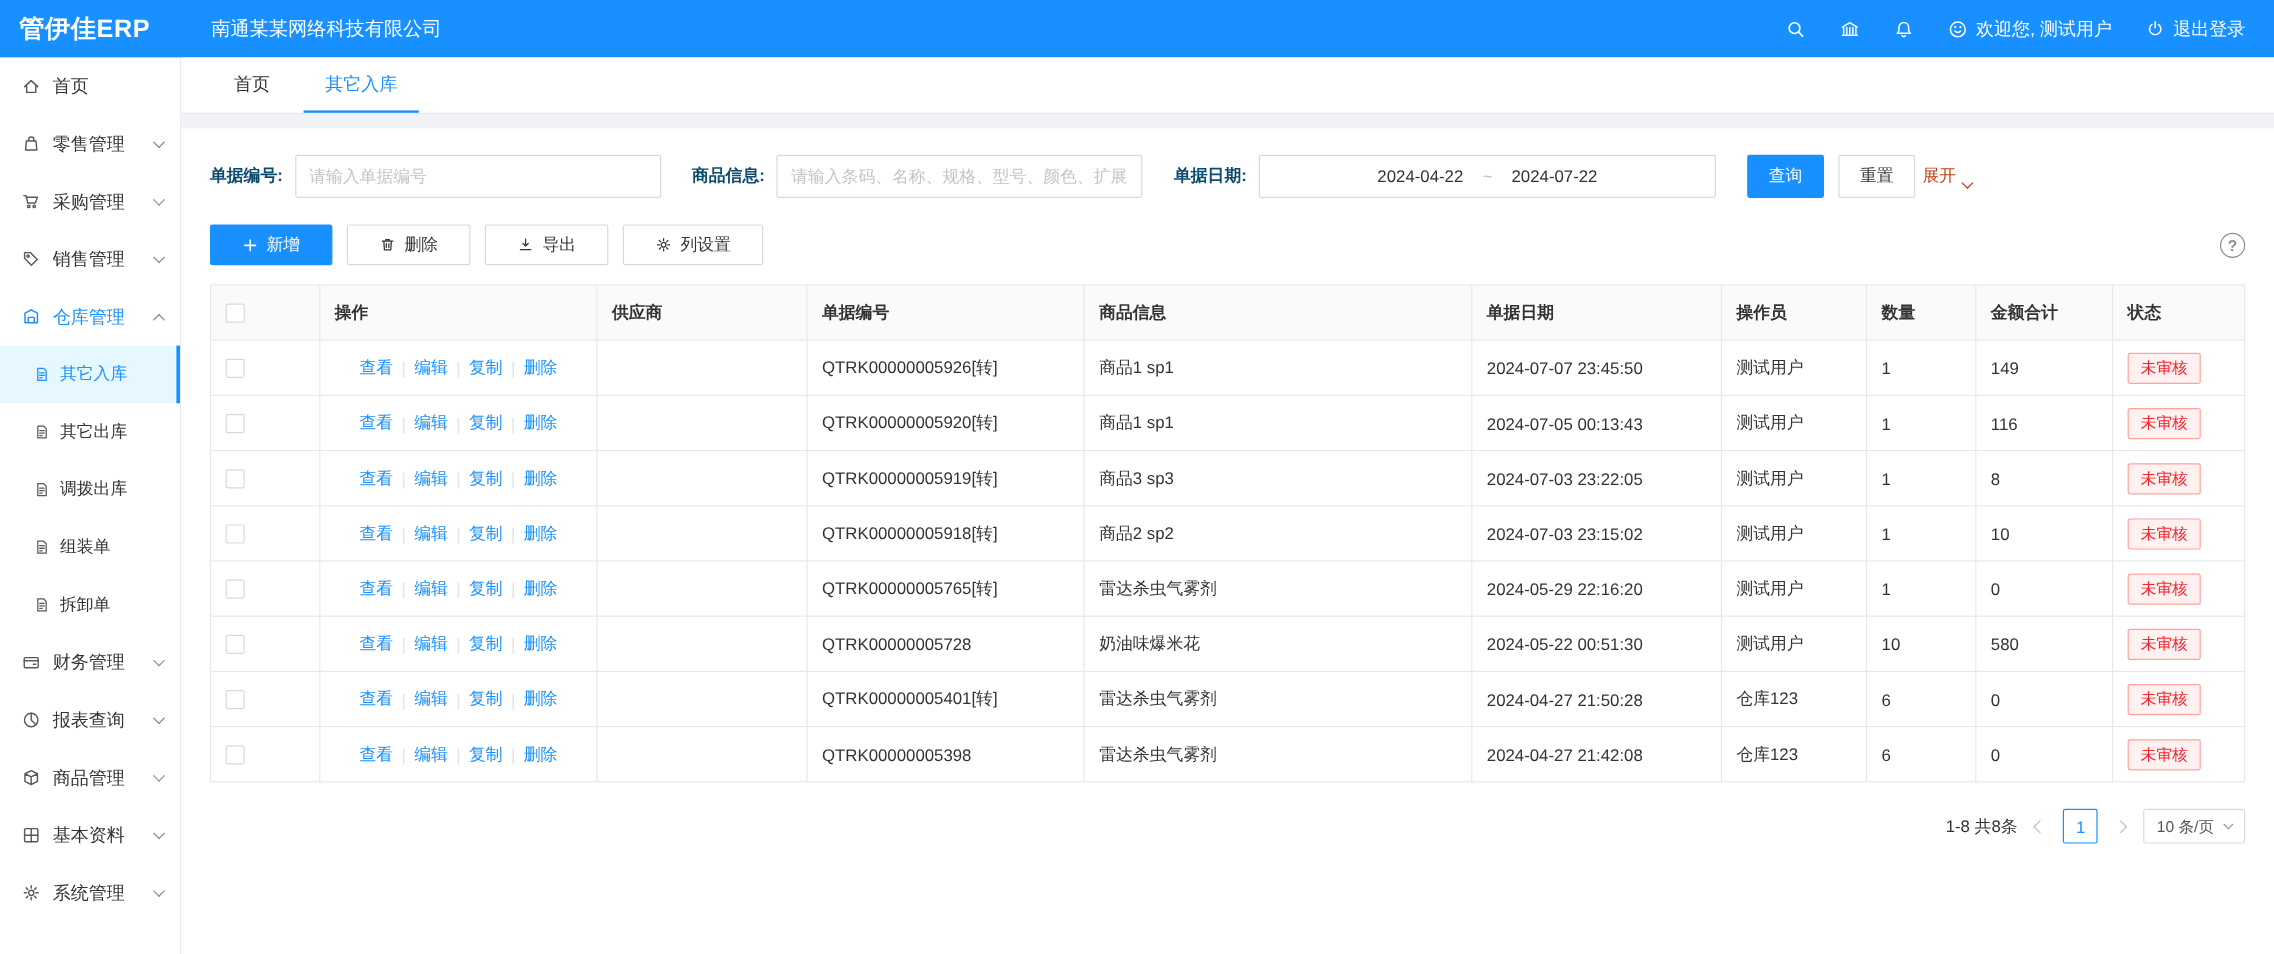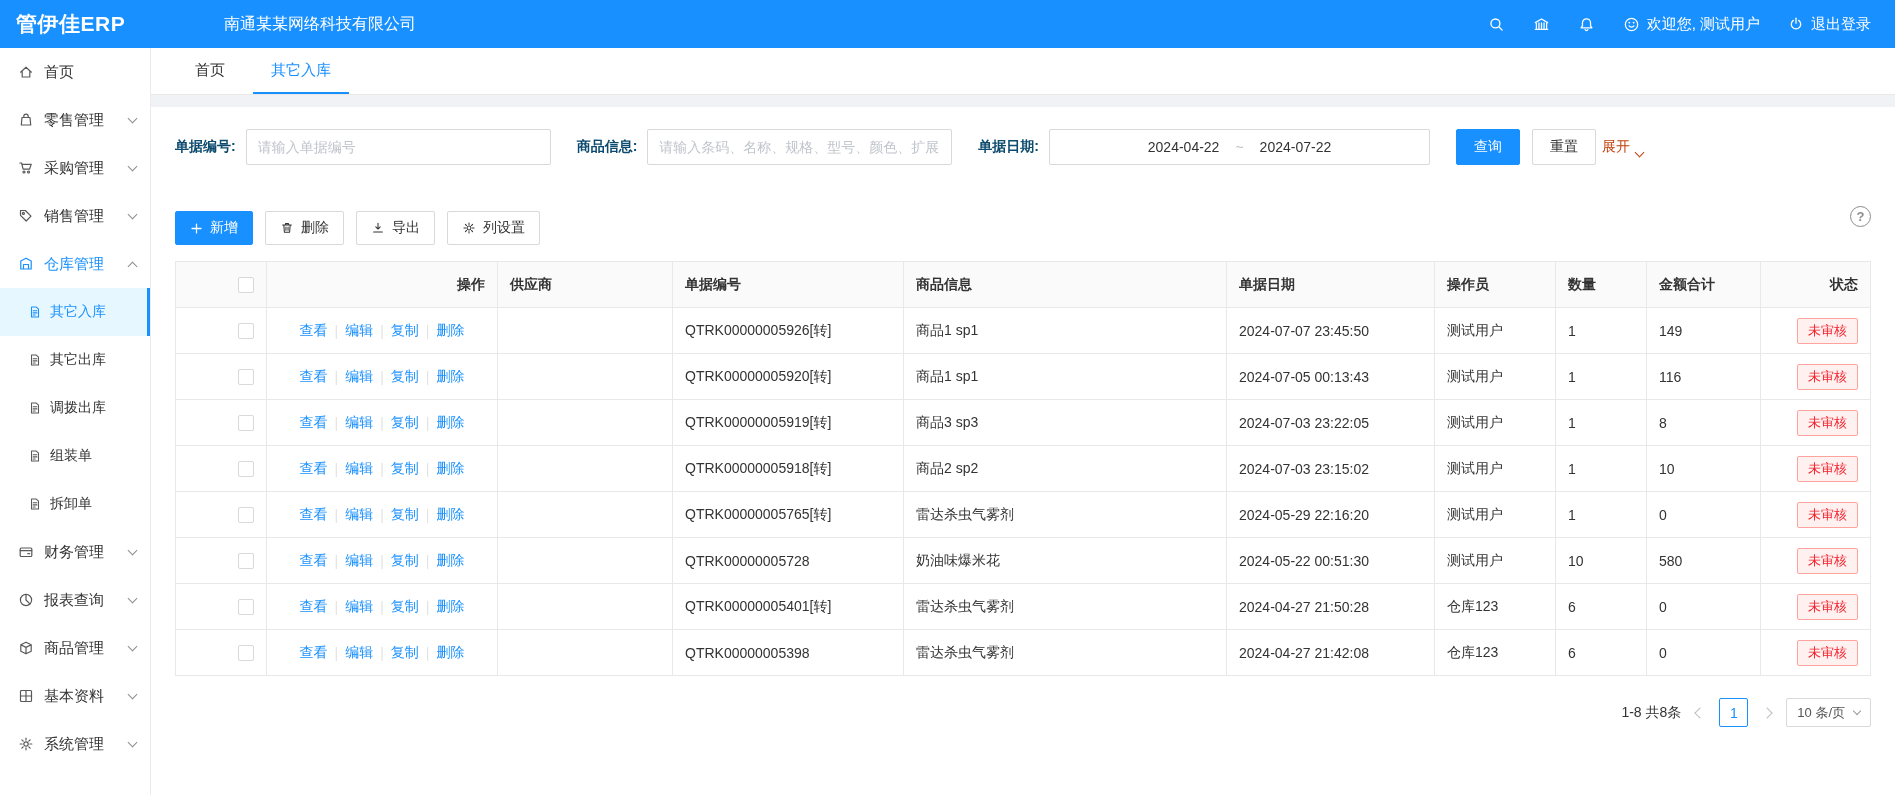--- a/index.html
+++ b/index.html
@@ -7,21 +7,21 @@
   body {
     width:1895px; height:795px; overflow:hidden;
     font-family:"Liberation Sans","DejaVu Sans",sans-serif;
     font-size:14px; color:#333; background:#fff;
   }
   .icon svg { display:block; }
 
   
   .header {
     height:48px; background:#1890ff; color:#fff;
-    display:flex; align-items:center; padding:0 24px 0 16px;gap:48px;
+    display:flex; align-items:center; padding:0 24px 0 16px;
   }
   .logo { font-size:21px; font-weight:bold; width:138px; letter-spacing:.5px; white-space:nowrap; }
   .company { font-size:16px; margin-left:22px; white-space:nowrap;font-family:Liberation Serif, serif; }
   .header-right { margin-left:auto; display:flex; align-items:center; gap:28px; }
   .hbtn { display:flex; align-items:center; gap:7px; font-size:15px; cursor:pointer; color:#fff; }
 
   
   .layout { display:flex; height:747px;border-radius:14px; }
   .sidebar { width:151px; background:#fff; border-right:1px solid #ebebeb; overflow:hidden; }
   .side-item, .side-sub {
@@ -70,33 +70,33 @@
     display:inline-flex; align-items:center; gap:7px;
   }
   .btn.primary { background:#1890ff; border-color:#1890ff; color:#fff; }
   .btn .icon { color:inherit; }
   .mr12 { margin-right:12px; }
   .link { color:#c2410c; cursor:pointer; display:inline-flex; align-items:flex-end; gap:6px; font-size:14px; margin-left:6px; }
   .link .chev { margin-top:-2px; }
 
   
   .toolbar { margin-top:22px; display:flex; align-items:center; gap:12px; }
-  .toolbar .btn { height:34px; padding:0 14px;margin-top:24px; }
+  .toolbar .btn { height:34px; padding:0 26px; }
   .help {
     margin-left:auto; width:21px; height:21px; border:1.5px solid #8c8c8c; border-radius:50%;
     color:#8c8c8c; display:flex; align-items:center; justify-content:center;
     font-size:13px; font-weight:bold; cursor:pointer;
   }
 
   
   .table-wrap { margin-top:16px; }
   table { width:100%; border-collapse:collapse; table-layout:fixed; }
   th, td { border:1px solid #e8e8e8; height:46px; padding:0 12px; font-size:14px; text-align:left; overflow:hidden; white-space:nowrap; }
   th { background:#fafafa; font-weight:bold; color:#333; }
-  th.center, td.center { text-align:right; }
+  th.center, td.center { text-align:left; }
   .cb {
     width:16px; height:16px; border:1px solid #d9d9d9; border-radius:2px; background:#fff;
     display:inline-block; vertical-align:middle; cursor:pointer;
   }
   .actions { display:flex; justify-content:center; align-items:center; }
   .actions a { color:#1890ff; cursor:pointer; text-decoration:none; }
   .actions .sep { color:#e3e3e3; margin:0 7px; }
   .badge {
     display:inline-block; padding:3px 10px; font-size:13px; border-radius:2px;
     color:#f5222d; background:#fff1f0; border:1px solid #ffa39e;

